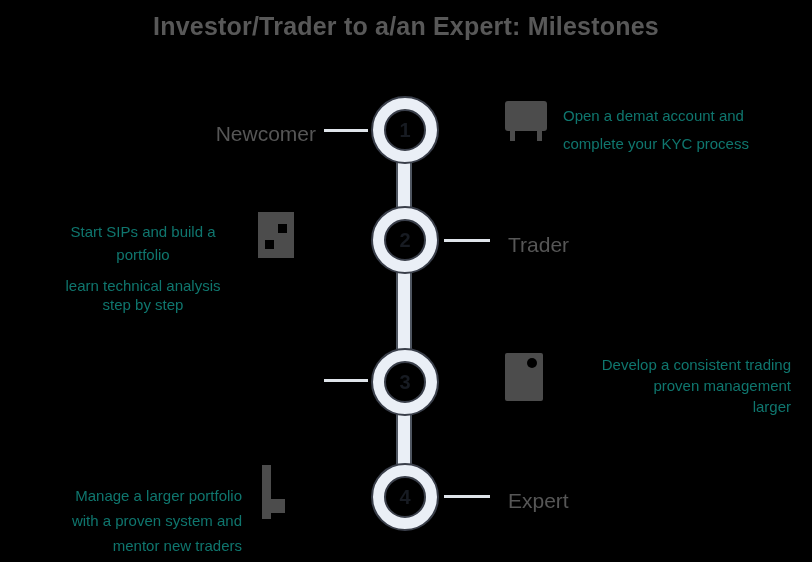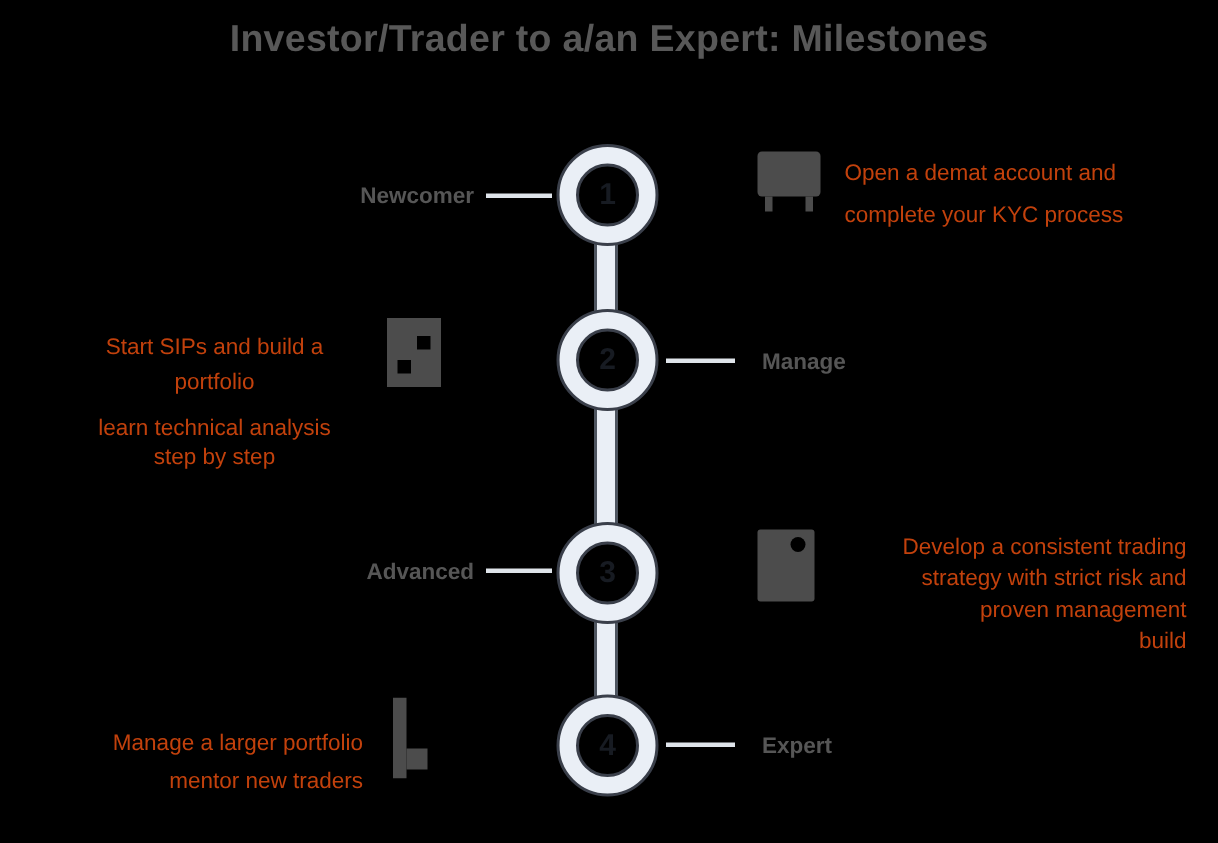--- a/index.html
+++ b/index.html
@@ -29,27 +29,27 @@
   }
   .num{font-size:20px;font-weight:700;color:#171b22;}
   .r1{left:371px;top:96px}.r2{left:371px;top:206px}.r3{left:371px;top:348px}.r4{left:371px;top:463px}
   
   .tick{position:absolute;height:3px;background:#dfe4ea;z-index:2;}
   .t1{left:324px;top:129px;width:44px}
   .t2{left:444px;top:239px;width:46px}
   .t3{left:324px;top:379px;width:44px}
   .t4{left:444px;top:495px;width:46px}
   
-  .mlabel{position:absolute;font-size:15px;font-weight:700;color:#565656;}
+  .mlabel{position:absolute;font-size:21px;font-weight:400;color:#565656;}
   .l1{left:150px;top:122px;width:166px;text-align:right}
   .l2{left:508px;top:233px;text-align:left}
   .l3{left:150px;top:373px;width:166px;text-align:right}
   .l4{left:508px;top:489px;text-align:center}
   
-  .desc{position:absolute;font-size:15px;color:#c2410c;}
+  .desc{position:absolute;font-size:15px;color:#0f766e;}
   .d1{left:563px;top:102px;width:225px;line-height:28px;text-align:left}
   .d2{left:36px;top:220px;width:214px;line-height:23px;text-align:center}
   .d2 .para-gap{margin-top:10px;line-height:19px}
   .d2 .tight{line-height:19px}
   .d3{left:563px;top:354px;width:228px;line-height:21px;text-align:right}
   .d4{left:28px;top:483px;width:214px;line-height:25px;text-align:right}
   
   .icon{position:absolute;z-index:2;}
   .i1{left:503px;top:99px}
   .i2{left:257px;top:209px}
@@ -86,22 +86,21 @@
       <span class="num">3</span>
     </div>
   </div>
   <div class="ring r4">
     <div class="hole">
       <span class="num">4</span>
     </div>
   </div>
 
   <div class="mlabel l1">Newcomer</div>
-  <div class="mlabel l2">Manage</div>
-  <div class="mlabel l3">Advanced</div>
+  <div class="mlabel l2">Trader</div>
   <div class="mlabel l4">Expert</div>
 
   <div class="icon i1">
     <svg width="46" height="44" viewBox="0 0 46 44">
       <rect x="2" y="2" width="42" height="30" rx="3" fill="#4c4c4c"></rect>
       <rect x="7" y="32" width="5" height="10" fill="#4c4c4c"></rect>
       <rect x="34" y="32" width="5" height="10" fill="#4c4c4c"></rect>
     </svg>
   </div>
   <div class="desc d1">
@@ -124,29 +123,29 @@
   </div>
 
   <div class="icon i3">
     <svg width="40" height="50" viewBox="0 0 40 50">
       <rect x="1" y="1" width="38" height="48" rx="2" fill="#4c4c4c"></rect>
       <circle cx="28" cy="11" r="5" fill="#000"></circle>
     </svg>
   </div>
   <div class="desc d3">
     <div>Develop a consistent trading</div>
-    <div>strategy with strict risk and</div>
     <div>proven management</div>
-    <div>build</div>
+    <div>larger</div>
   </div>
 
   <div class="icon i4">
     <svg width="36" height="54" viewBox="0 0 36 54">
       <rect x="12" y="0" width="9" height="54" fill="#4c4c4c"></rect>
       <rect x="21" y="34" width="14" height="14" fill="#4c4c4c"></rect>
     </svg>
   </div>
   <div class="desc d4">
     <div>Manage a larger portfolio</div>
+    <div>with a proven system and</div>
     <div>mentor new traders</div>
   </div>
 
 </div>
 
 </body></html>

